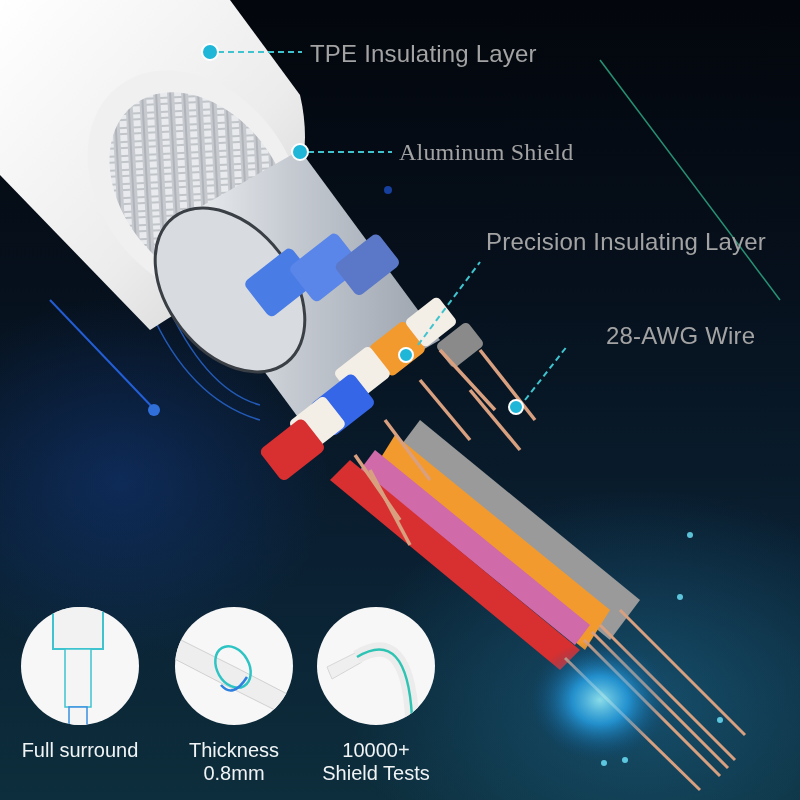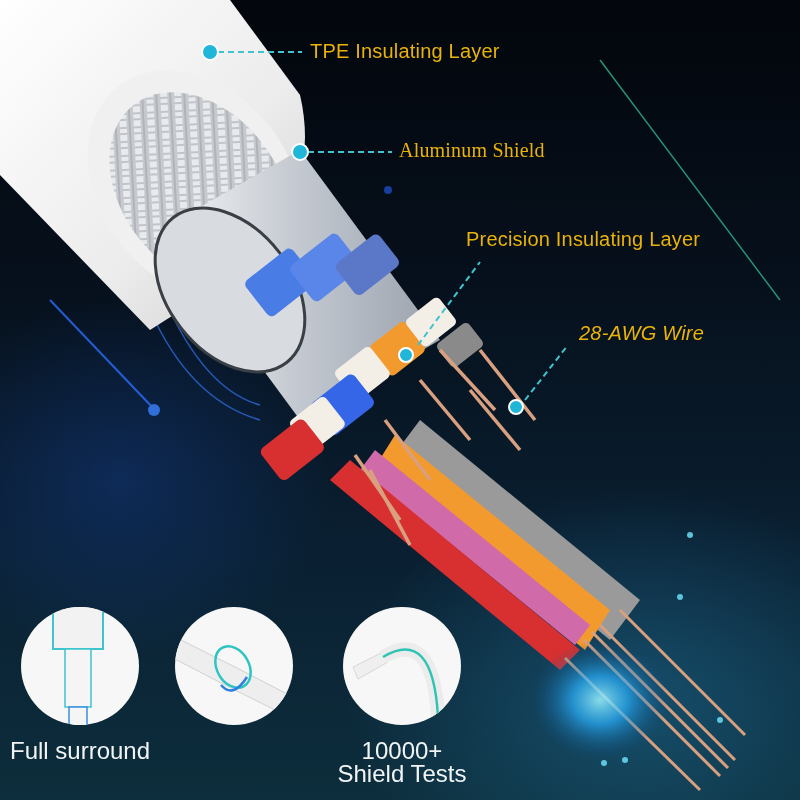--- a/index.html
+++ b/index.html
@@ -10,31 +10,31 @@
   }
   .bg {
     position: absolute; inset: 0;
     background:
       radial-gradient(ellipse 420px 300px at 640px 700px, rgba(30,110,150,0.55), rgba(0,0,0,0) 70%),
       radial-gradient(ellipse 300px 260px at 120px 480px, rgba(20,60,140,0.45), rgba(0,0,0,0) 70%),
       linear-gradient(180deg, #03060c 0%, #06101c 35%, #0a2032 70%, #0d2e3c 100%);
   }
   .scene { position: absolute; inset: 0; }
   .label {
-    position: absolute; color: #eab308; font-size: 20px; white-space: nowrap;
+    position: absolute; color: #a3a3a3; font-size: 24px; white-space: nowrap;
     letter-spacing: 0.2px;
   }
   .features { position: absolute; left: 0; top: 595px; width: 460px; height: 200px; }
   .feature { position: absolute; width: 150px; text-align: center; }
   .feature .circle {
     width: 118px; height: 118px; border-radius: 50%; background: #f7f7f7;
     margin: 0 auto; position: relative; overflow: hidden;
   }
   .feature .cap {
-    color: #f1f4f5; font-size: 24px; line-height: 23px; margin-top: 14px;
+    color: #f1f4f5; font-size: 20px; line-height: 23px; margin-top: 14px;
   }
 </style>
 </head>
 <body>
 
 <div class="bg"></div>
 
 <svg class="scene" width="800" height="800" viewBox="0 0 800 800">
   <defs>
     <linearGradient id="jacketG" x1="0" y1="0" x2="1" y2="1">
@@ -137,22 +137,22 @@
     <circle cx="300" cy="152" r="8" fill="#1fb6d8" stroke="#ffffff" stroke-width="2"></circle>
     <line x1="418" y1="345" x2="480" y2="262" stroke="#3fc4cf" stroke-width="2" stroke-dasharray="6 4"></line>
     <circle cx="406" cy="355" r="7" fill="#1fb6d8" stroke="#ffffff" stroke-width="2"></circle>
     <line x1="525" y1="400" x2="568" y2="345" stroke="#3fc4cf" stroke-width="2" stroke-dasharray="6 4"></line>
     <circle cx="516" cy="407" r="7" fill="#1fb6d8" stroke="#ffffff" stroke-width="2"></circle>
   </g>
 </svg>
 
 <div class="label" style="left:310px; top:40px;">TPE Insulating Layer</div>
 <div class="label" style="left:399px; top:139px;font-family:Liberation Serif, serif;">Aluminum Shield</div>
-<div class="label" style="left:466px; top:228px;">Precision Insulating Layer</div>
-<div class="label" style="left:579px; top:322px;font-style:italic;">28-AWG Wire</div>
+<div class="label" style="left:486px; top:228px;">Precision Insulating Layer</div>
+<div class="label" style="left:606px; top:322px;">28-AWG Wire</div>
 
 <div class="features">
   <div class="feature" style="left:5px; top:12px;">
     <div class="circle">
       <svg width="118" height="118" viewBox="0 0 118 118">
         <rect x="32" y="-10" width="50" height="52" fill="#f2f2f2" stroke="#3fc4cf" stroke-width="2"></rect>
         <rect x="44" y="42" width="26" height="58" fill="#f5f5f5" stroke="#3fc4cf" stroke-width="1.5"></rect>
         <rect x="48" y="100" width="18" height="30" fill="#f5f5f5" stroke="#3a8ee0" stroke-width="1.5"></rect>
       </svg>
     </div>
@@ -162,23 +162,27 @@
   </div>
 
   <div class="feature" style="left:159px; top:12px;">
     <div class="circle">
       <svg width="118" height="118" viewBox="0 0 118 118">
         <path d="M0 30 L60 60 L118 90 L110 108 L50 78 L-8 48 Z" fill="#eeeeee" stroke="#d0d0d0"></path>
         <ellipse cx="58" cy="60" rx="16" ry="22" fill="none" stroke="#2ec4c4" stroke-width="2.5" transform="rotate(-30 58 60)"></ellipse>
         <path d="M46 78 Q 58 92 72 70" stroke="#2d7fe0" stroke-width="2.5" fill="none"></path>
       </svg>
     </div>
+    <div class="cap">
+      <div>Thickness</div>
+      <div>0.8mm</div>
+    </div>
   </div>
 
-  <div class="feature" style="left:327px; top:12px;">
+  <div class="feature" style="left:301px; top:12px;">
     <div class="circle">
       <svg width="118" height="118" viewBox="0 0 118 118">
         <path d="M10 60 L40 45 L45 55 L15 72 Z" fill="#efefef" stroke="#d6d6d6"></path>
         <path d="M40 50 Q 90 20 95 110" stroke="#ececec" stroke-width="14" fill="none"></path>
         <path d="M40 50 Q 90 20 95 110" stroke="#2ec4b4" stroke-width="2.5" fill="none"></path>
       </svg>
     </div>
     <div class="cap">
       <div>10000+</div>
       <div>Shield Tests</div>

